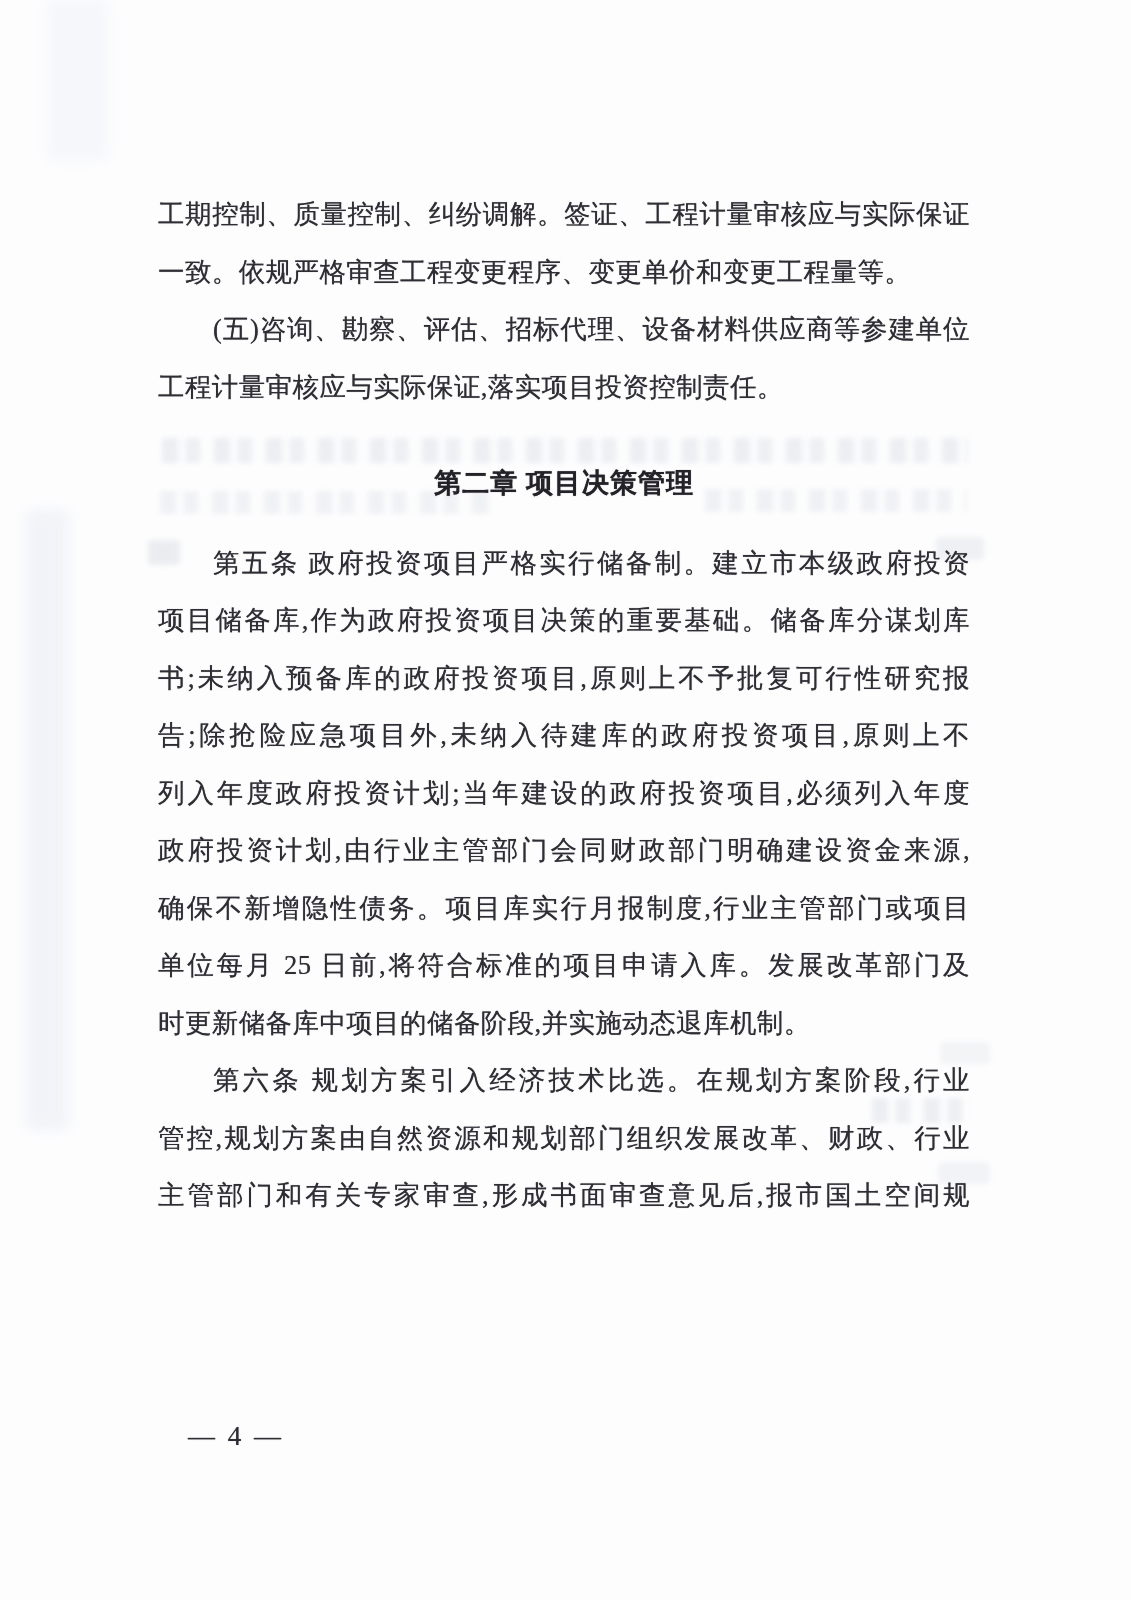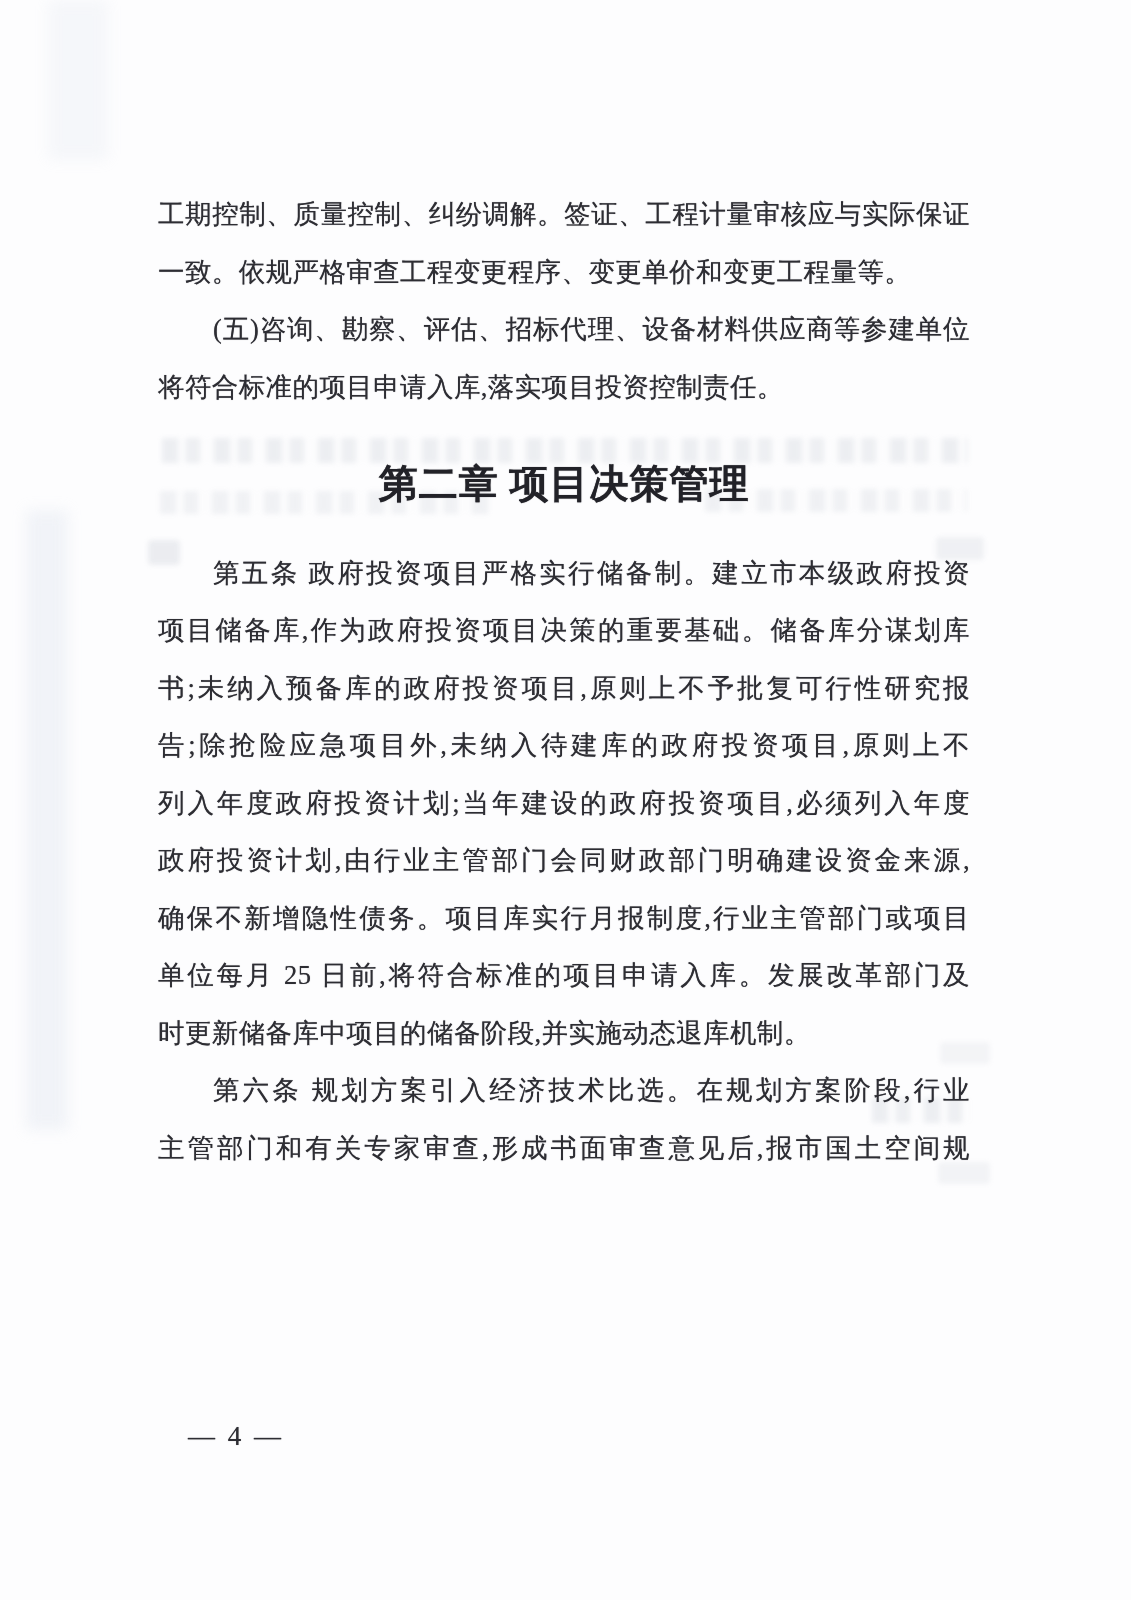--- a/index.html
+++ b/index.html
@@ -60,21 +60,21 @@
   .line.end {
     text-align-last: left;
   }
   .line.indent {
     text-indent: 55px;
   }
   .chapter-heading {
     margin-top: 39px;
     height: 57.5px;
     line-height: 57.5px;
-    font-size: 39px;
+    font-size: 27px;
     font-weight: bold;
     color: #222228;
     text-align: center;
     text-align-last: center;
     letter-spacing: 1px;
     text-shadow: 0 0 0.8px rgba(30,30,36,0.85);
   }
   .para3-start { margin-top: 4px; }
   .footer-pagenum {
     position: absolute;
@@ -101,34 +101,35 @@
   <div class="ghost row" style="left:872px; top:1098px; width:100px; height:25px; opacity:.5;"></div>
   <div class="ghost blob" style="left:938px; top:1162px; width:52px; height:22px; opacity:.3;"></div>
   <div class="ghost blob" style="left:940px; top:1042px; width:50px; height:22px; opacity:.28;"></div>
 
   <main class="content">
 
     <div class="line">工期控制、质量控制、纠纷调解。签证、工程计量审核应与实际保证</div>
     <div class="line end">一致。依规严格审查工程变更程序、变更单价和变更工程量等。</div>
 
     <div class="line indent">(五)咨询、勘察、评估、招标代理、设备材料供应商等参建单位</div>
-    <div class="line end">将符合标准的项目申请入库,落实项目投资控制责任。</div>
+    <div class="line end">工程计量审核应与实际保证,落实项目投资控制责任。</div>
 
     <h2 class="chapter-heading">第二章  项目决策管理</h2>
 
     <div class="line indent para3-start">第五条  政府投资项目严格实行储备制。建立市本级政府投资</div>
     <div class="line">项目储备库,作为政府投资项目决策的重要基础。储备库分谋划库</div>
     <div class="line">书;未纳入预备库的政府投资项目,原则上不予批复可行性研究报</div>
     <div class="line">告;除抢险应急项目外,未纳入待建库的政府投资项目,原则上不</div>
     <div class="line">列入年度政府投资计划;当年建设的政府投资项目,必须列入年度</div>
     <div class="line">政府投资计划,由行业主管部门会同财政部门明确建设资金来源,</div>
     <div class="line">确保不新增隐性债务。项目库实行月报制度,行业主管部门或项目</div>
     <div class="line">单位每月 25 日前,将符合标准的项目申请入库。发展改革部门及</div>
     <div class="line end">时更新储备库中项目的储备阶段,并实施动态退库机制。</div>
 
     <div class="line indent">第六条  规划方案引入经济技术比选。在规划方案阶段,行业</div>
+    <div class="line">管控,规划方案由自然资源和规划部门组织发展改革、财政、行业</div>
     <div class="line">主管部门和有关专家审查,形成书面审查意见后,报市国土空间规</div>
 
   </main>
 
   <div class="footer-pagenum">— 4 —</div>
 
 </div>
 
 </body></html>

